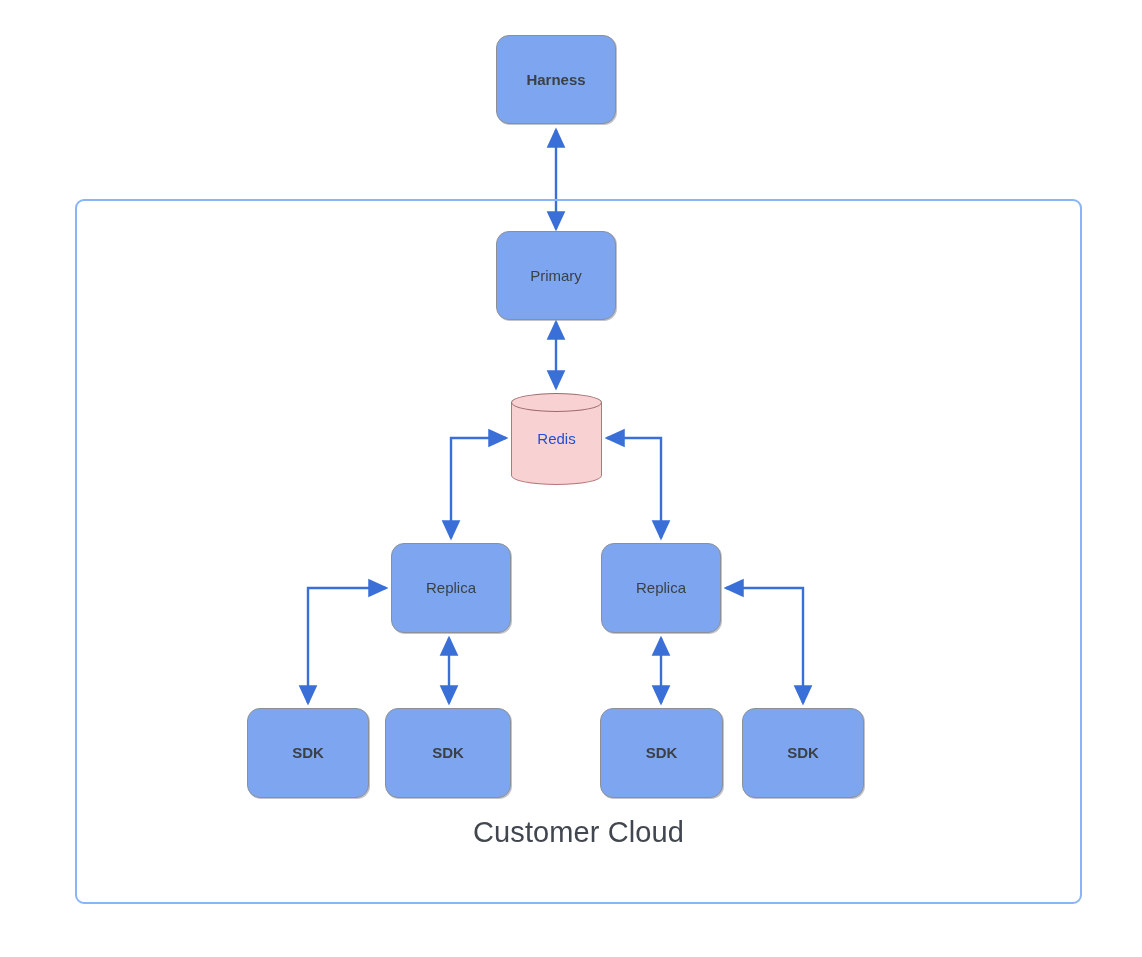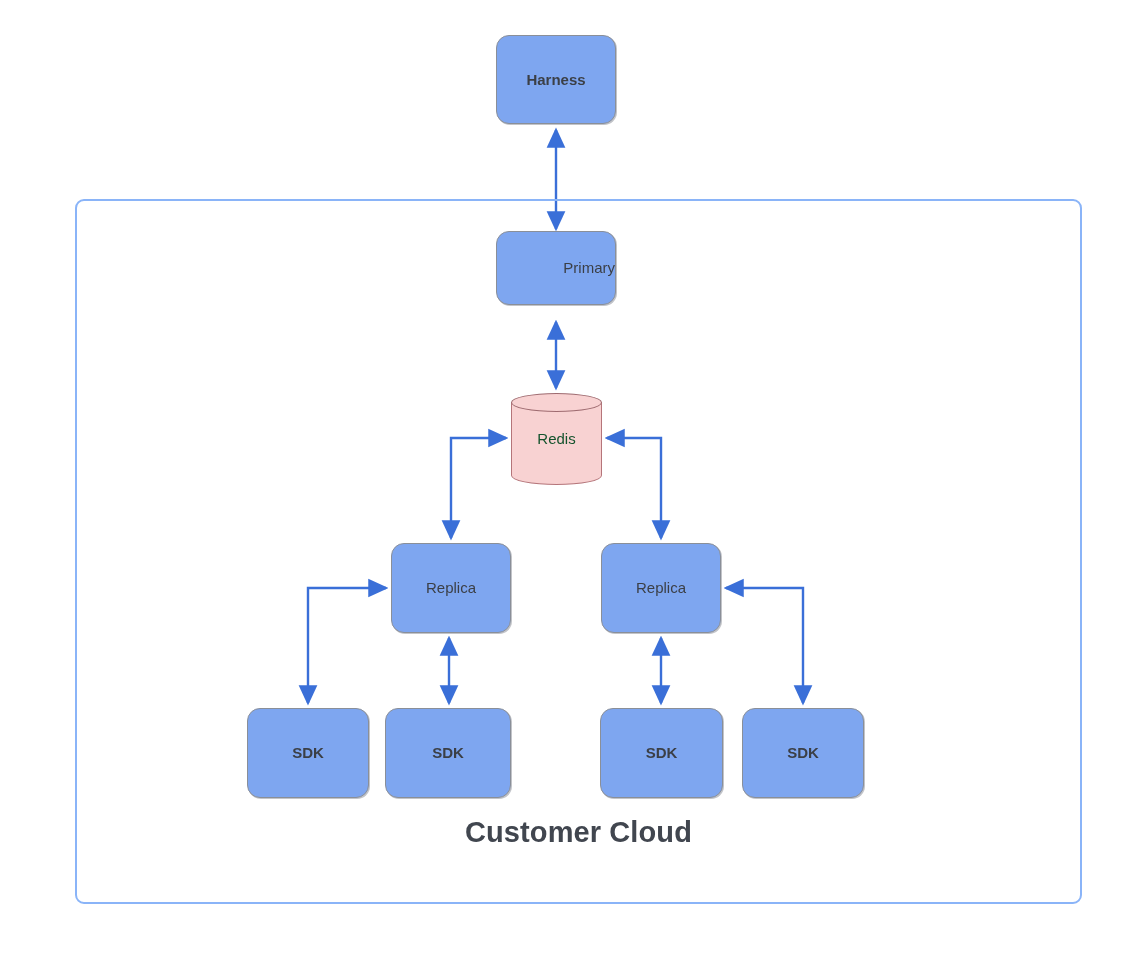--- a/index.html
+++ b/index.html
@@ -59,21 +59,21 @@
     box-sizing: border-box;
     border: 2px solid #8ab4f8;
     border-radius: 9px;
     background: transparent;
     z-index: 1;
   }
   .group-title {
     position: absolute;
     text-align: center;
     color: #41464f;
-    font-weight: bold;
+    font-weight: normal;
     font-size: 29px;
     letter-spacing: 0.1px;
     z-index: 6;
   }
   
   .cylinder {
     position: absolute;
     z-index: 5;
   }
   .cyl-body {
@@ -112,21 +112,21 @@
   }
   .cyl-label {
     position: absolute;
     left: 0;
     top: 0;
     width: 100%;
     height: 100%;
     display: flex;
     align-items: center;
     justify-content: center;
-    color: #14532d;
+    color: #1d4ed8;
     font-size: 15px;
   }
 </style>
 </head>
 <body>
 
 <div id="canvas">
 
   <div class="group-container" id="group-box" style="left: 75px; top: 199px; width: 1007px; height: 705px;"></div>
 
@@ -159,21 +159,21 @@
       <path d="M661,638 L661,703"></path>
 
       <path d="M726,588 L803,588 L803,703"></path>
     </g>
   </svg>
 
   <div id="node-layer">
       <div class="node box bold" style="left: 496px; top: 35px; width: 120px; height: 89px;">
         <span class="node-label">Harness</span>
       </div>
-      <div class="node box" style="left: 496px; top: 231px; width: 120px; height: 74px; justify-content: flex-end;">
+      <div class="node box" style="left: 496px; top: 231px; width: 120px; height: 89px;">
         <span class="node-label">Primary</span>
       </div>
       <div class="cylinder node" style="left: 511px; top: 393px; width: 91px; height: 92px;">
         <div class="cyl-body"></div>
         <div class="cyl-bottom"></div>
         <div class="cyl-top"></div>
         <div class="cyl-label">Redis</div>
       </div>
       <div class="node box" style="left: 391px; top: 543px; width: 120px; height: 90px;">
         <span class="node-label">Replica</span>

